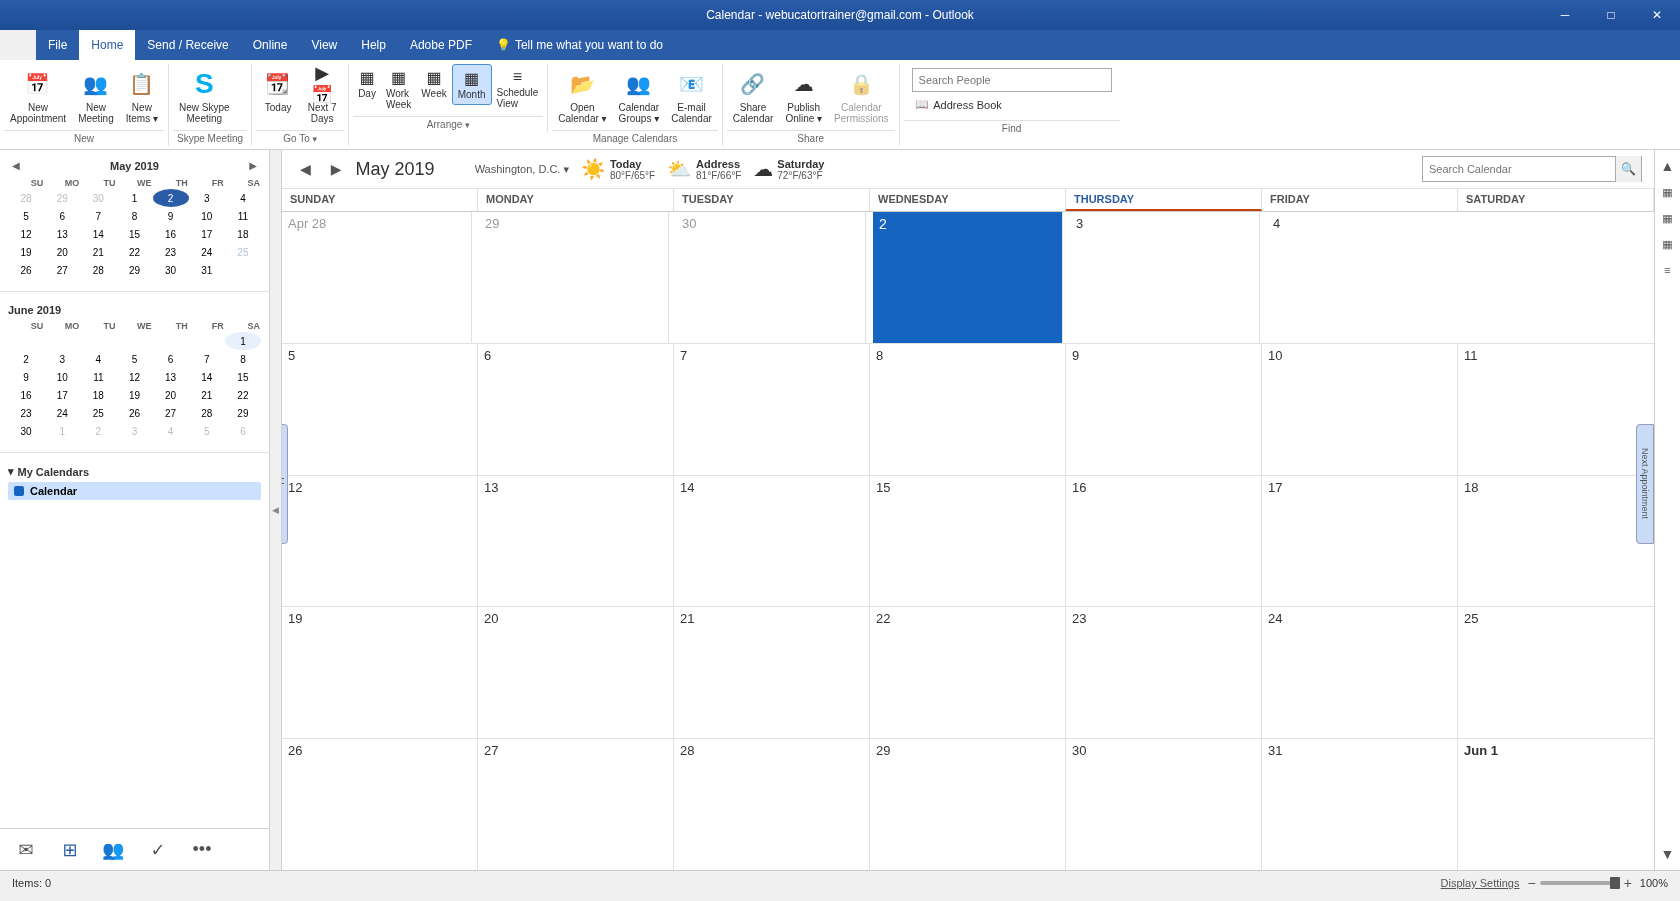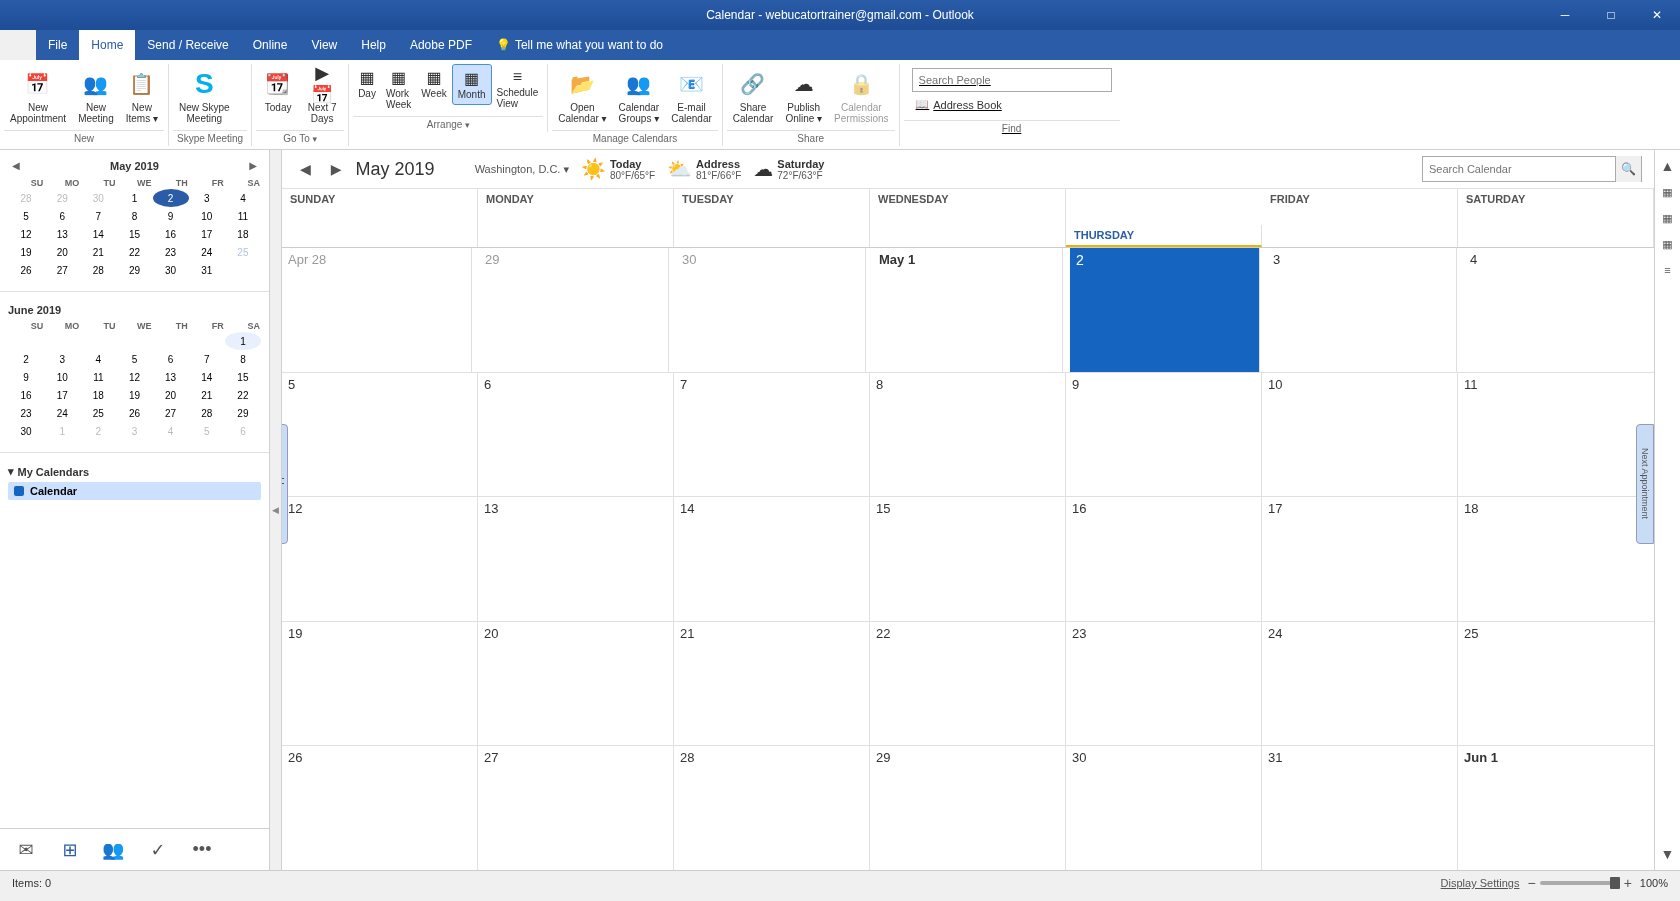--- a/index.html
+++ b/index.html
@@ -328,21 +328,21 @@
     }
     .cal-day-header {
       padding: 4px 8px;
       font-size: 11px;
       font-weight: bold;
       color: #555;
       text-transform: uppercase;
       text-align: left;
       border-right: 1px solid #e0e0e0;
     }
-    .cal-day-header.today-col { color: #2a5ca8; border-bottom: 2px solid #eab308; margin-top: 36px; }
+    .cal-day-header.today-col { color: #2a5ca8; border-bottom: 2px solid #c2410c; }
     .cal-week-row {
       display: grid;
       grid-template-columns: repeat(7, 1fr);
       border-bottom: 1px solid #e0e0e0;
     }
     .cal-cell {
       border-right: 1px solid #e0e0e0;
       padding: 4px 6px;
       min-height: 100px;
       position: relative;
@@ -567,21 +567,21 @@
         <div class="ribbon-btn" style="opacity:0.5;">
           <div class="ribbon-btn-icon">🔒</div>
           <div>Calendar<br>Permissions</div>
         </div>
       </div>
       <div class="ribbon-group-label">Share</div>
     </div>
   </div>
 
   <div class="ribbon-group-wrapper">
-    <div class="ribbon-group" style="border-right:none;text-decoration:underline;">
+    <div class="ribbon-group" style="border-right:none;">
       <div class="ribbon-group-items">
         <div class="ribbon-find">
           <input class="search-people-input" type="text" placeholder="Search People" style="">
           <div class="address-book-btn">
             <span>📖</span>
             <span>Address Book</span>
           </div>
         </div>
       </div>
       <div class="ribbon-group-label">Find</div>
@@ -817,23 +817,20 @@
       <div class="cal-week-row" style="flex:1;gap:7px;">
         <div class="cal-cell">
           <span class="cal-date light">Apr 28</span>
         </div>
         <div class="cal-cell">
           <span class="cal-date light">29</span>
         </div>
         <div class="cal-cell">
           <span class="cal-date light">30</span>
         </div>
-        <div class="cal-cell">
-          <span class="cal-date bold">May 1</span>
-        </div>
         <div class="cal-cell today-cell">
           <span class="cal-date" style="color:white;font-size:14px;">2</span>
         </div>
         <div class="cal-cell">
           <span class="cal-date">3</span>
         </div>
         <div class="cal-cell" style="border-right:none;">
           <span class="cal-date">4</span>
         </div>
       </div>

